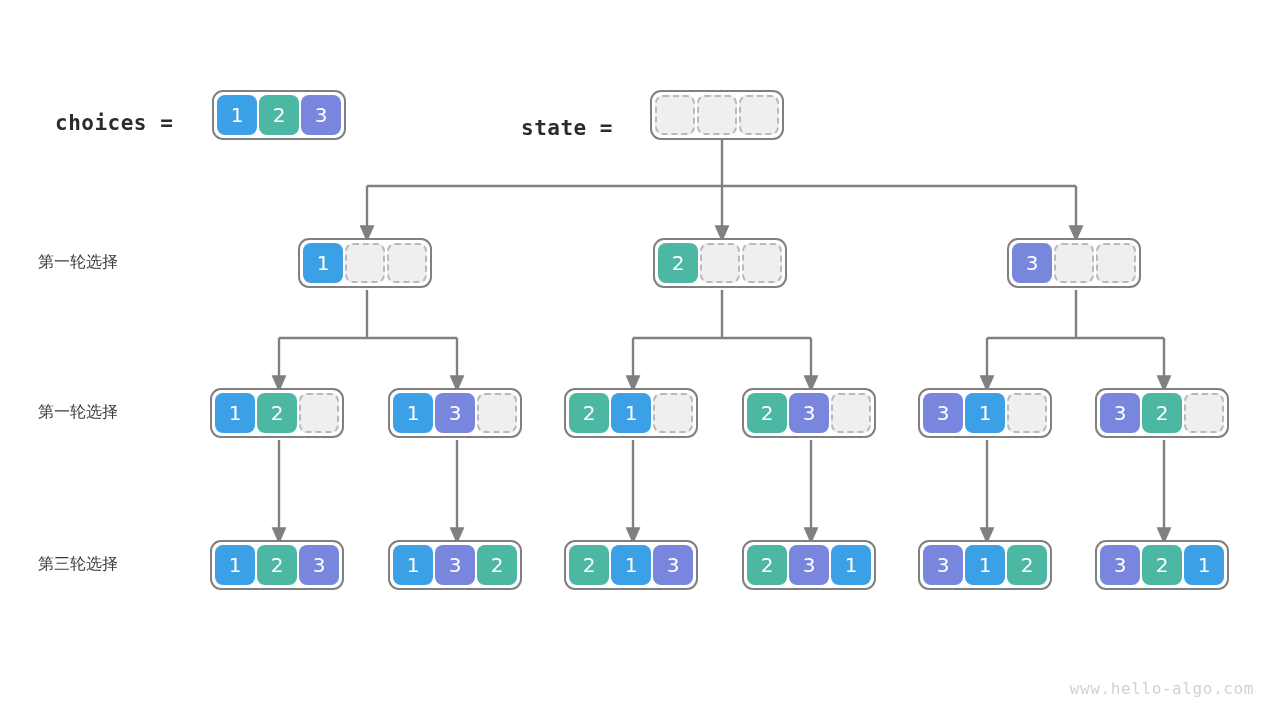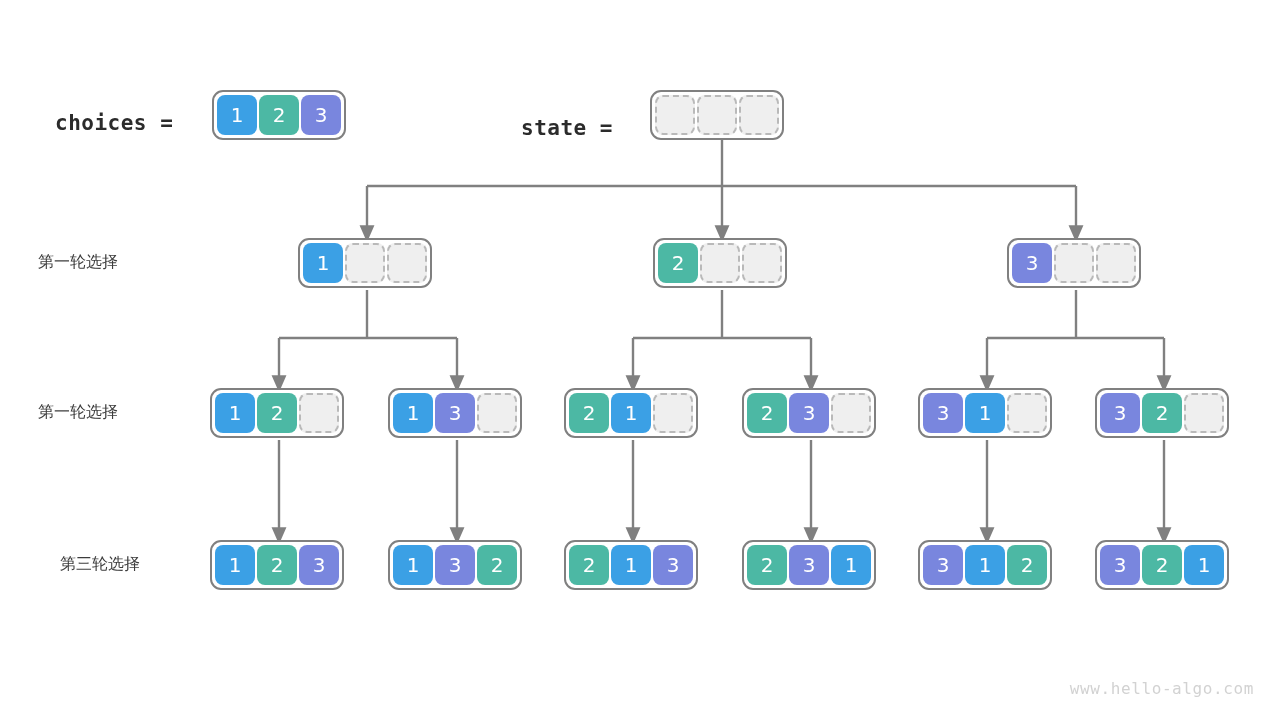--- a/index.html
+++ b/index.html
@@ -167,21 +167,21 @@
   <div class="header-label" id="state-label">state =</div>
 
   <div class="node" id="state-node" style="left:650px; top:90px;">
       <div class="cell empty"></div>
       <div class="cell empty"></div>
       <div class="cell empty"></div>
     </div>
 
   <div class="round-label" style="left:38px; top:252px;">第一轮选择</div>
   <div class="round-label" style="left:38px; top:402px;">第一轮选择</div>
-  <div class="round-label" style="left:38px; top:554px;margin-left:22px;">第三轮选择</div>
+  <div class="round-label" style="left:38px; top:554px;">第三轮选择</div>
 
   <div id="nodes">
       <div class="node" style="left: 298px; top: 238px;">
         <div class="cell v1">1</div>
         <div class="cell empty"></div>
         <div class="cell empty"></div>
       </div>
       <div class="node" style="left: 653px; top: 238px;">
         <div class="cell v2">2</div>
         <div class="cell empty"></div>

